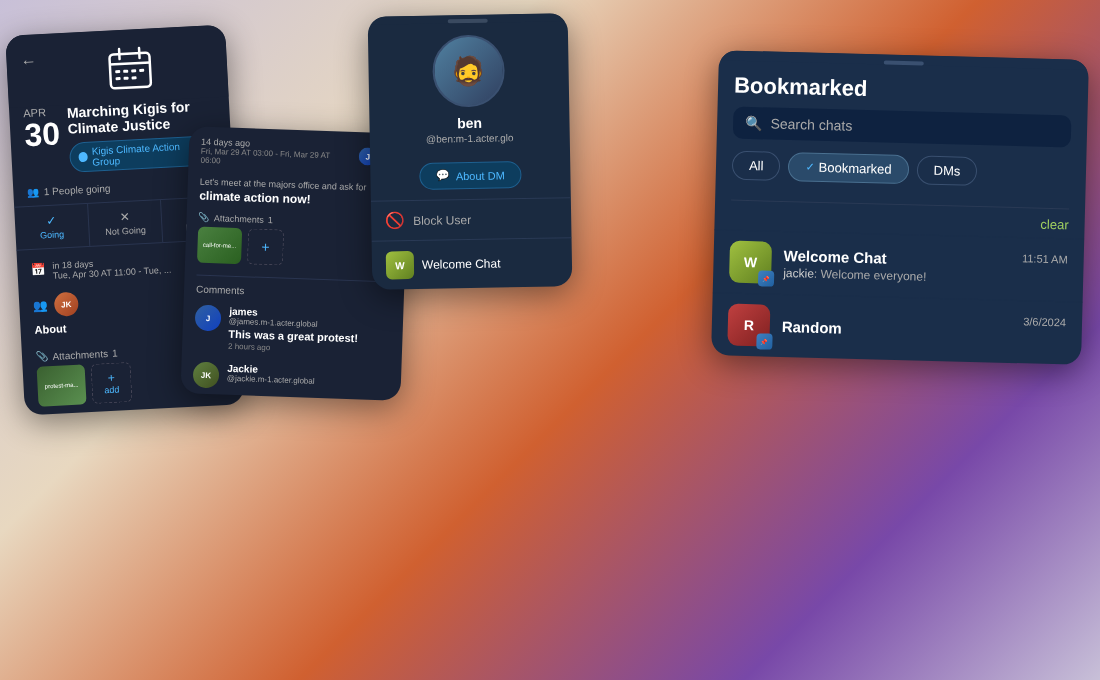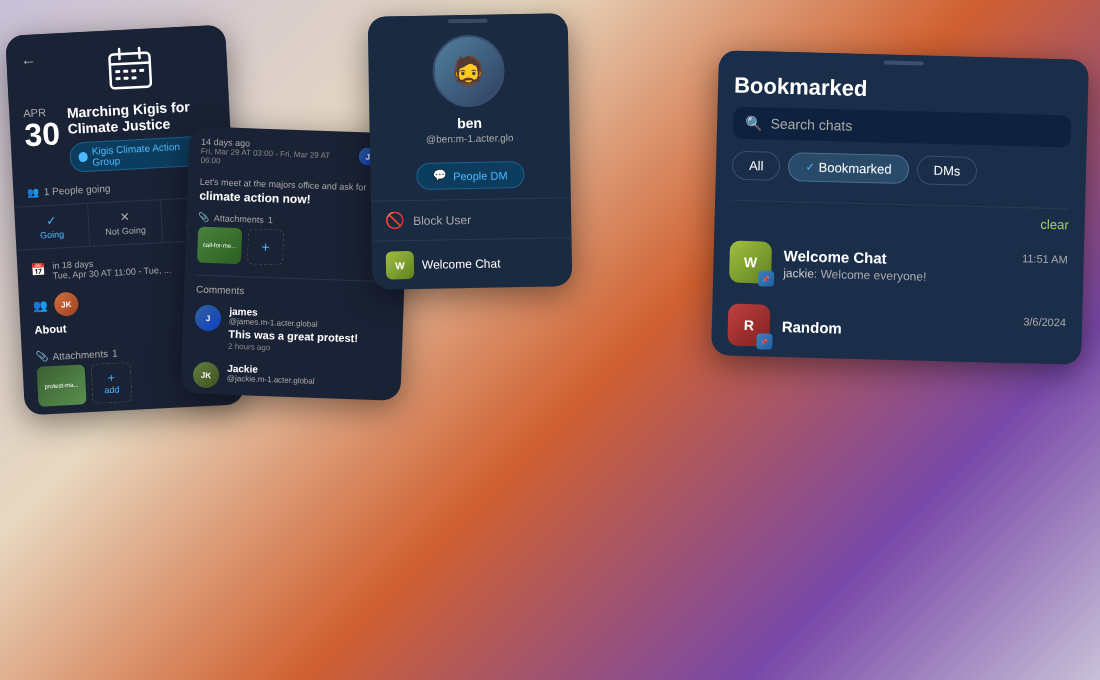--- a/index.html
+++ b/index.html
@@ -860,21 +860,21 @@
 
   <div class="profile-avatar-section">
     <div class="profile-avatar-ring">🧔</div>
     <div class="profile-name">ben</div>
     <div class="profile-handle">@ben:m-1.acter.glo</div>
   </div>
 
   <div style="display:flex; justify-content:center;">
     <div class="profile-dm-btn">
       <span>💬</span>
-      <span>People DM</span>
+      <span>About DM</span>
     </div>
   </div>
 
   <div class="profile-block">
     <span class="profile-block-icon">🚫</span>
     <span>Block User</span>
   </div>
 
   <div class="profile-chat-item">
     <div class="profile-chat-icon">W</div>

